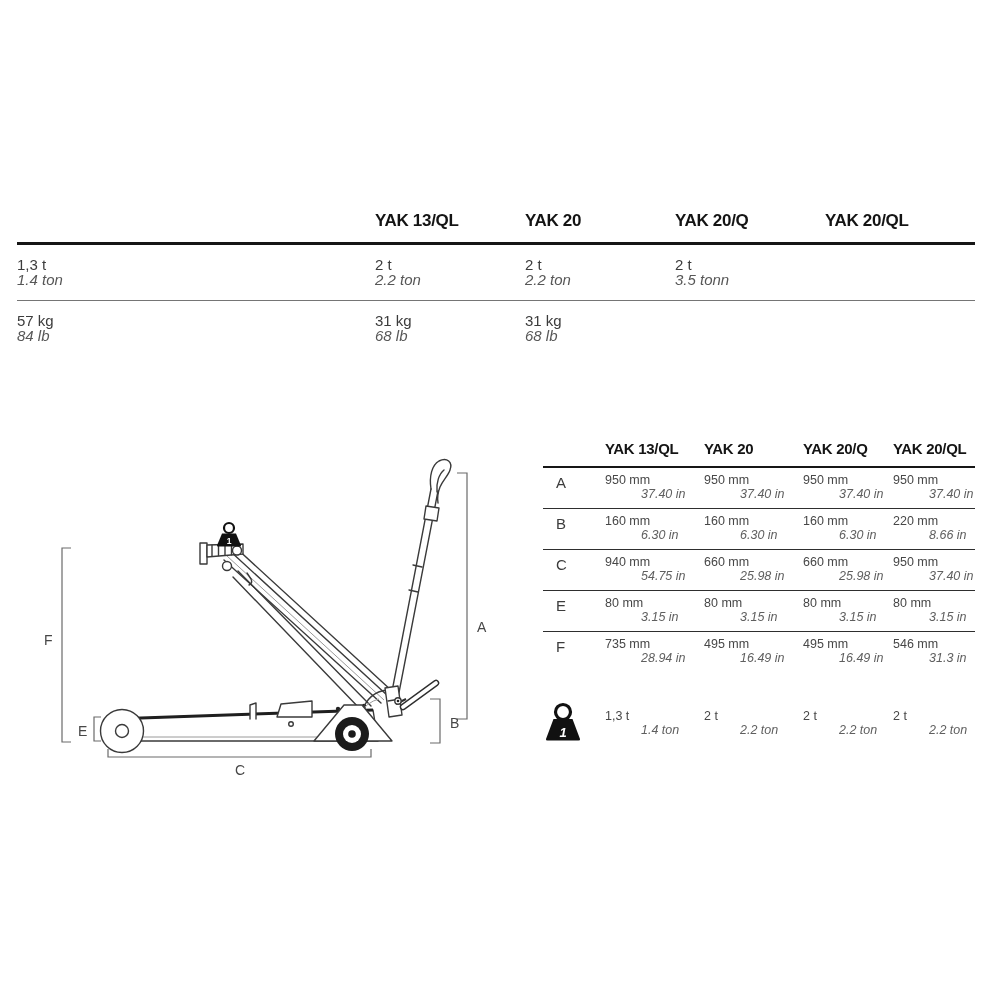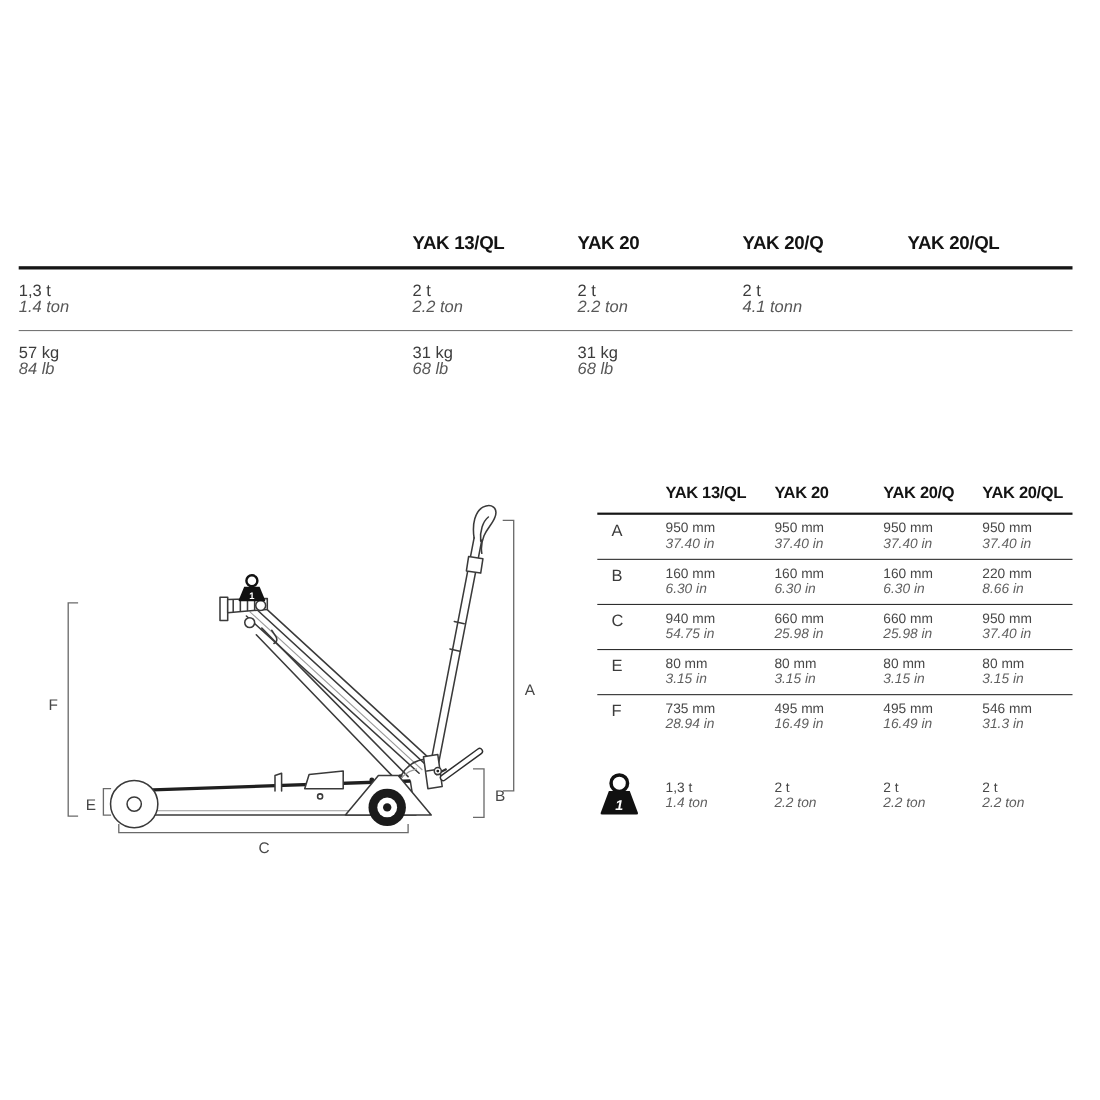--- a/index.html
+++ b/index.html
@@ -26,21 +26,21 @@
   .dim-grid { display:grid; grid-template-columns:62px 99px 99px 90px 1fr; }
   .dim-head-row { padding:4px 0 9px 0; }
   .dim-head {
     font-size:15px; font-weight:bold; color:#141414; letter-spacing:-0.3px; line-height:16px;
   }
   .rule-heavy2 { border-top:2.5px solid #161616; height:0; }
   .dim-row { padding:6px 0 0 0; height:34.1px; border-bottom:1px solid #2e2e2e; }
   .dim-row.last { border-bottom:none; }
   .dim-letter { font-size:15px; color:#3c3c3c; padding-left:13px; padding-top:7px; }
   .v1 { font-size:12.5px; color:#474747; line-height:13.5px; }
-  .v2 { font-size:12.5px; font-style:italic; color:#5f5f5f; line-height:13.5px; }
+  .v2 { font-size:12.5px; font-style:italic; color:#5f5f5f; line-height:13.5px;margin-left:36px; }
   .cap-row { margin-top:29px; }
   .cap-cell { padding-top:9px; }
   .weight-icon-cell { position:relative; height:44px; }
 
   
   .diagram { position:absolute; left:40px; top:440px; }
   .s  { stroke:#3a3a3a; stroke-width:1.4; fill:none; stroke-linecap:round; stroke-linejoin:round; }
   .sf { stroke:#3a3a3a; stroke-width:1.4; fill:#ffffff; stroke-linecap:round; stroke-linejoin:round; }
   .thin { stroke:#9a9a9a; stroke-width:1; fill:none; }
   .dimln { stroke:#6a6a6a; stroke-width:1.2; fill:none; }
@@ -69,21 +69,21 @@
       <div>
         <div class="t1">2 t</div>
         <div class="t2">2.2 ton</div>
       </div>
       <div>
         <div class="t1">2 t</div>
         <div class="t2">2.2 ton</div>
       </div>
       <div>
         <div class="t1">2 t</div>
-        <div class="t2">4.1 tonn</div>
+        <div class="t2">3.5 tonn</div>
       </div>
     </div>
     <div class="rule-light"></div>
 
     <div class="ov-grid ov-row">
       <div>
         <div class="t1">57 kg</div>
         <div class="t2">84 lb</div>
       </div>
       <div>

